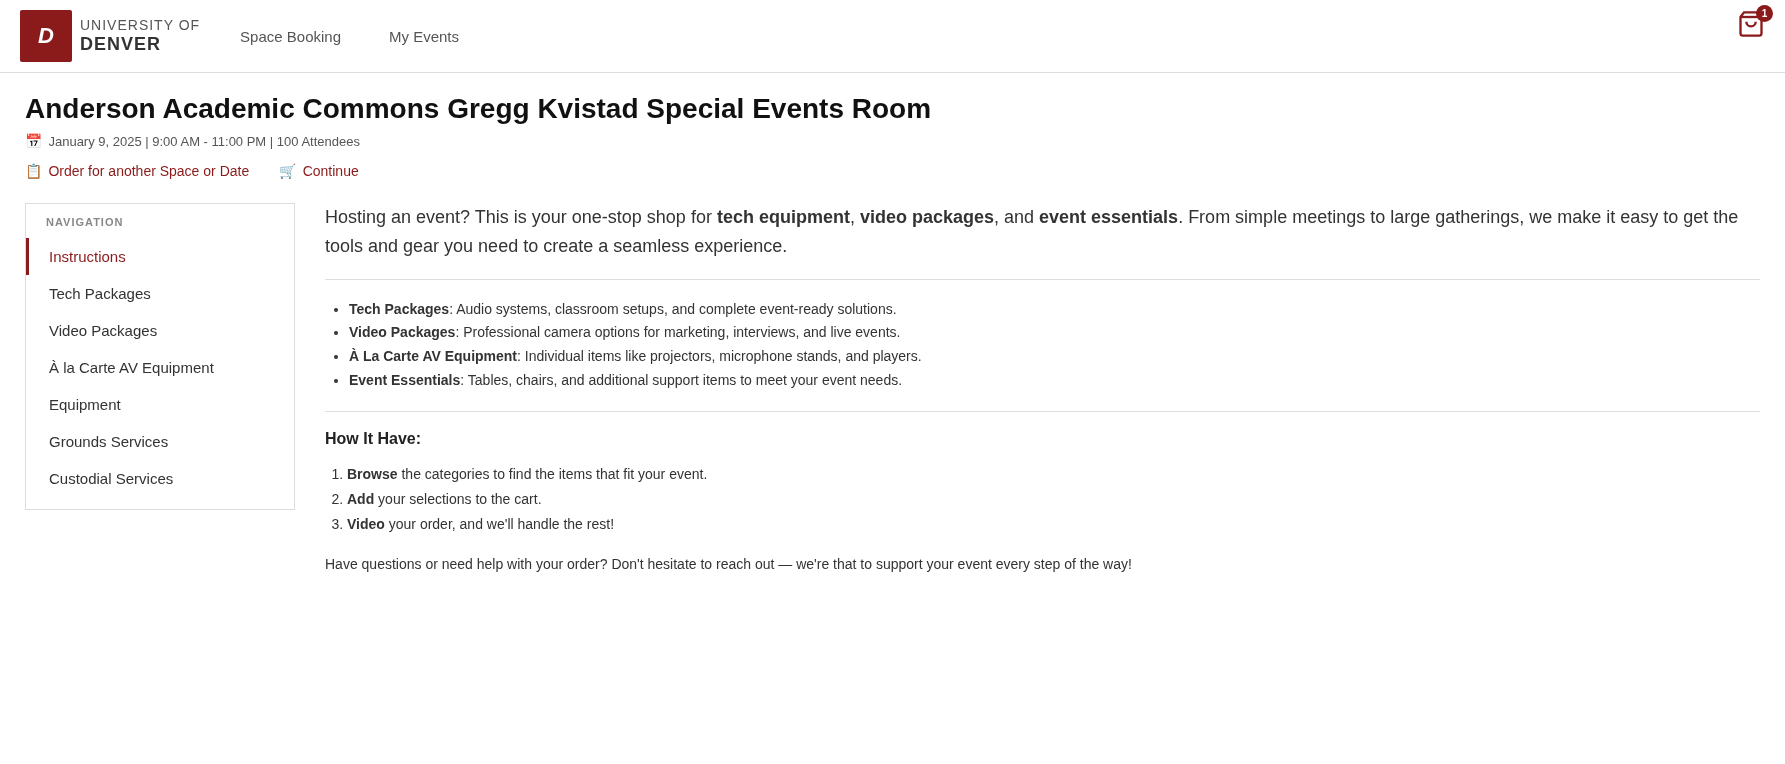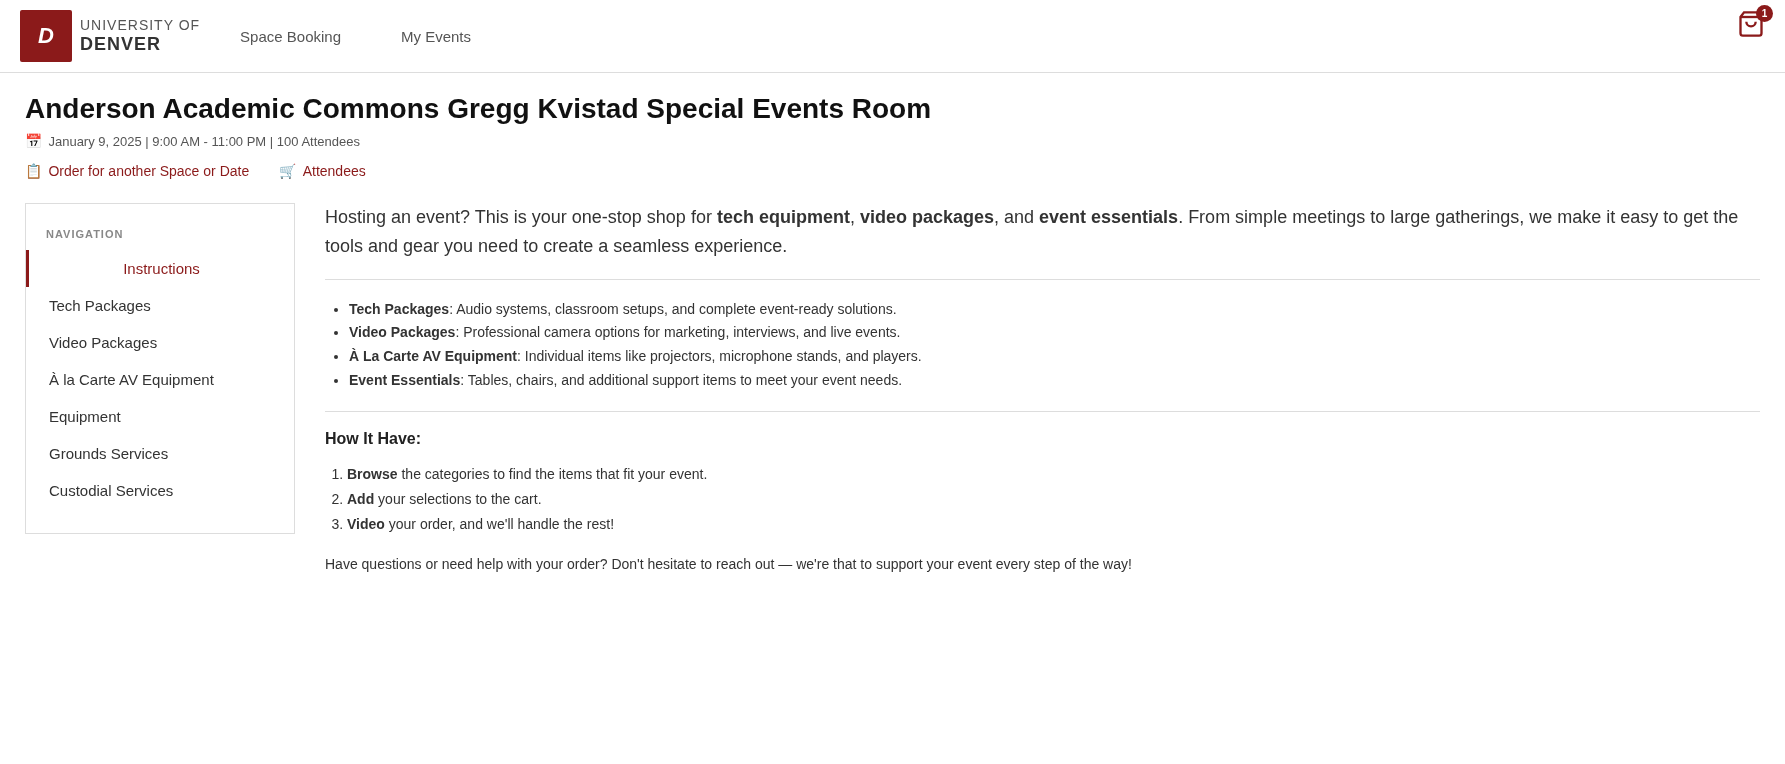--- a/index.html
+++ b/index.html
@@ -44,21 +44,21 @@
       letter-spacing: 1px;
     }
     .logo-text .denver {
       font-size: 18px;
       font-weight: bold;
       color: #333;
       letter-spacing: 1px;
     }
     .nav-links {
       display: flex;
-      gap: 60px;
+      gap: 48px;
     }
     .nav-link {
       color: #555;
       text-decoration: none;
       font-size: 15px;
       cursor: pointer;
     }
     .cart-area {
       position: absolute;
       right: 20px;
@@ -127,21 +127,21 @@
       display: flex;
       gap: 0;
       align-items: flex-start;
     }
 
     
     .sidebar {
       min-width: 270px;
       max-width: 320px;
       border: 1px solid #ddd;
-      padding: 24px 0;
+      padding: 12px 0;
       margin-right: 30px;
       background: #fff;
     }
     .sidebar-nav-label {
       font-size: 11px;
       font-weight: bold;
       color: #888;
       text-transform: uppercase;
       letter-spacing: 1px;
       padding: 0 20px;
@@ -151,21 +151,20 @@
       padding: 10px 20px;
       font-size: 15px;
       color: #333;
       cursor: pointer;
       border-left: 3px solid transparent;
     }
     .sidebar-item.active {
       color: #8B1A1A;
       border-left: 3px solid #8B1A1A;
       font-weight: normal;
-      text-align: center;
     }
 
     
     .main-panel {
       flex: 1;
     }
     .intro-text {
       font-size: 18px;
       color: #333;
       line-height: 1.6;
@@ -245,21 +244,21 @@
     <span class="meta-icon">📅</span>
     <span>January 9, 2025 | 9:00 AM - 11:00 PM | 100 Attendees</span>
   </div>
   <div class="action-links">
     <a class="action-link">
       <span>📋</span>
       <span>Order for another Space or Date</span>
     </a>
     <a class="action-link">
       <span>🛒</span>
-      <span>Attendees</span>
+      <span>Continue</span>
     </a>
   </div>
 
   <div class="body-layout">
 
     <div class="sidebar">
       <div class="sidebar-nav-label">NAVIGATION</div>
       <div class="sidebar-item active">Instructions</div>
       <div class="sidebar-item">Tech Packages</div>
       <div class="sidebar-item">Video Packages</div>

